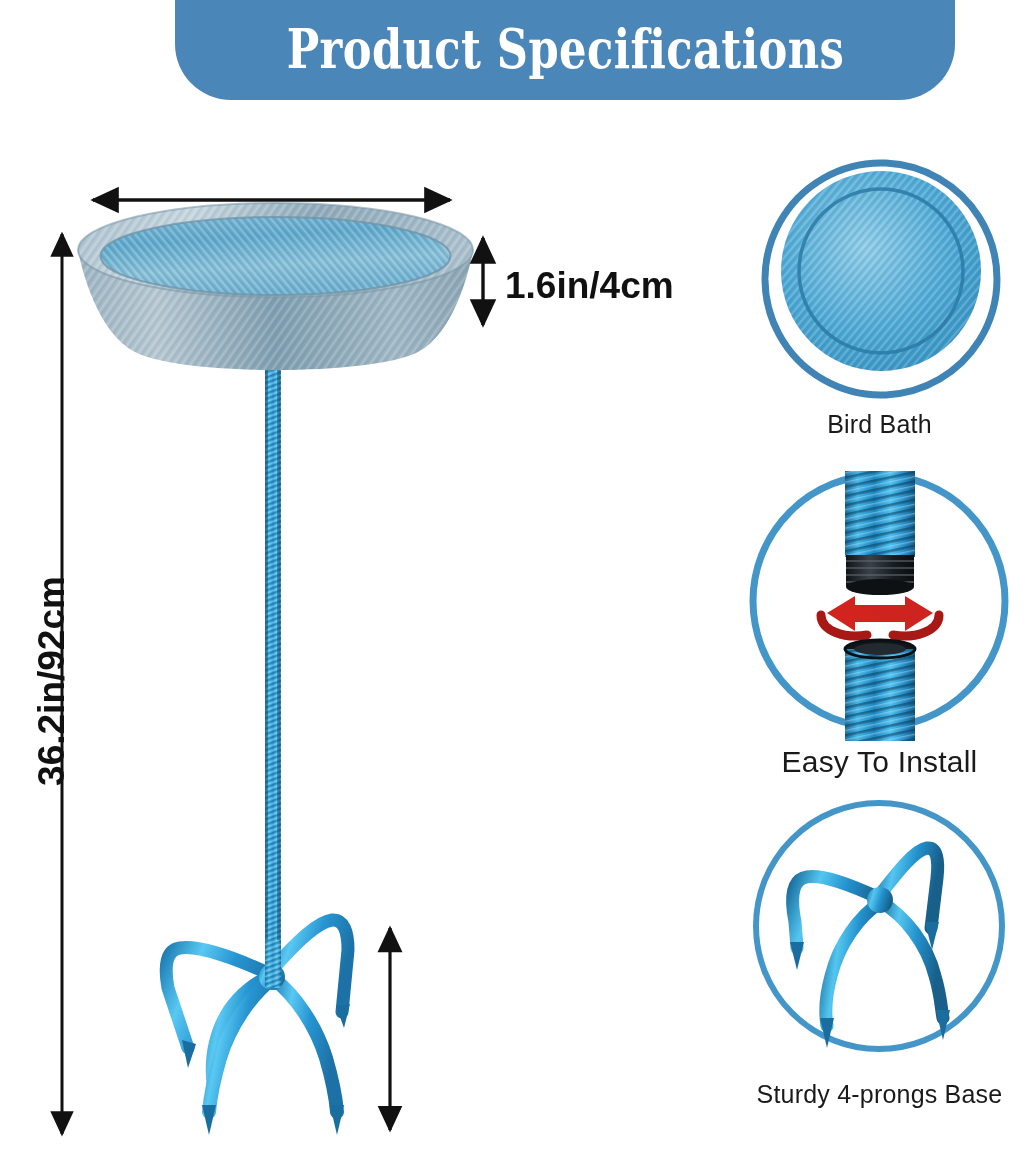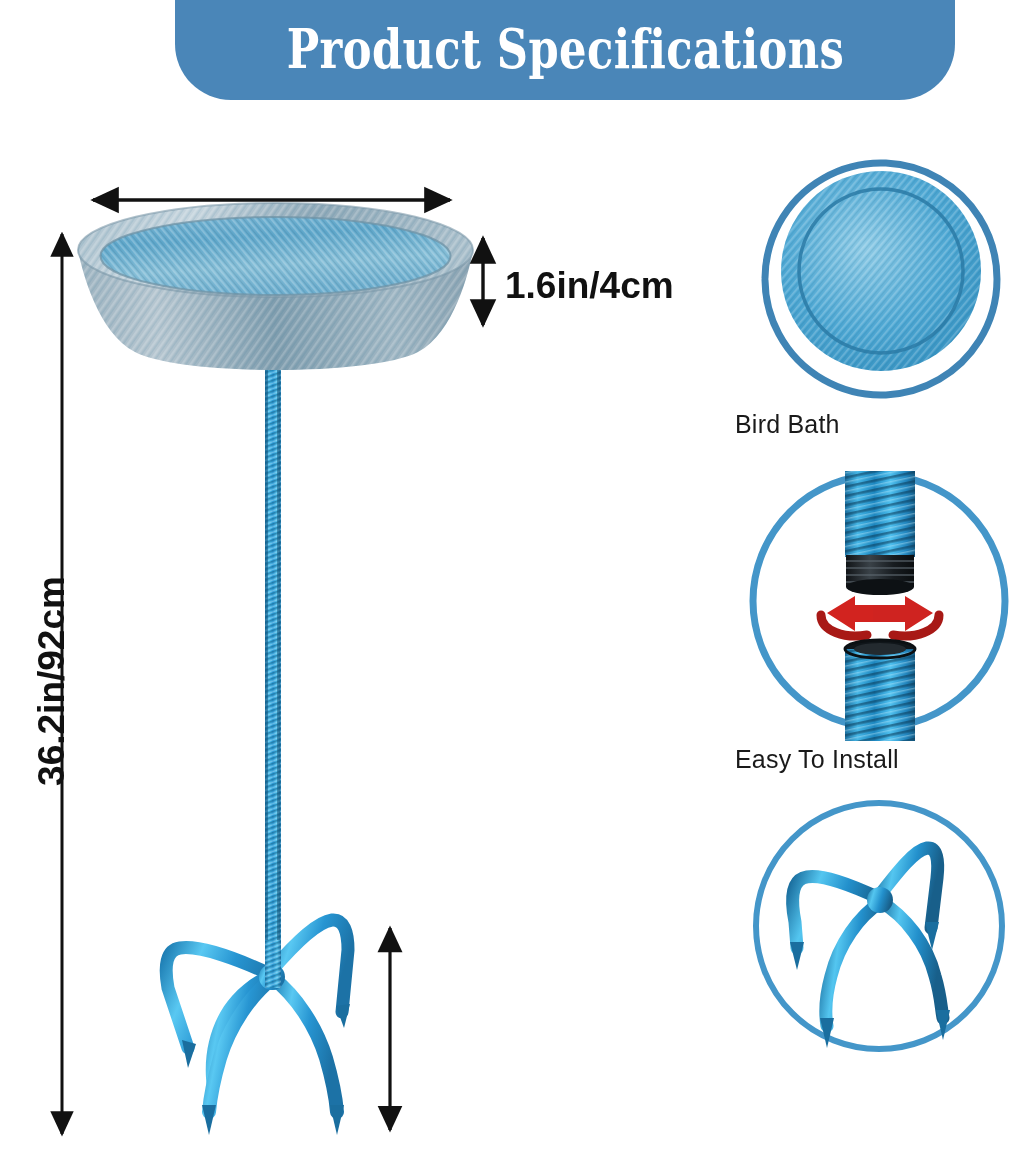--- a/index.html
+++ b/index.html
@@ -54,28 +54,28 @@
 
   
   .product{position:absolute;left:0;top:0;width:700px;height:1157px;}
 
   
   .callouts{position:absolute;left:735px;top:128px;width:289px;height:1010px;}
   .callout{position:relative;width:289px;height:335px;}
   .callout-art{position:relative;width:289px;height:288px;}
   .callout-caption{
     position:absolute;left:0;right:0;top:282px;
-    text-align:left;
+    text-align:center;
     font-family:"Liberation Sans", sans-serif;
     font-size:25px;
     color:#1a1a1a;
     letter-spacing:0.2px;
     white-space:nowrap;
   }
-  .c2 .callout-caption{font-size:25px;}
+  .c2 .callout-caption{font-size:30px;}
   .c3 .callout-caption{font-size:25px;}
   svg{display:block;overflow:visible;}
 </style>
 </head>
 <body>
 
 <div id="root">
 
   <div class="banner">
     <div class="banner-title">Product Specifications</div>
@@ -330,16 +330,17 @@
           <circle cx="145" cy="102" r="13" fill="url(#prongG2)"></circle>
 
           <g fill="#1a6e9f">
             <path d="M85,220 L99,220 L92,250 Z"></path>
             <path d="M201,212 L215,212 L208,242 Z"></path>
             <path d="M55,144 L69,144 L62,172 Z"></path>
             <path d="M190,124 L204,124 L197,152 Z"></path>
           </g>
         </svg>
       </div>
+      <div class="callout-caption">Sturdy 4-prongs Base</div>
     </div>
 
   </div>
 </div>
 
 </body></html>

